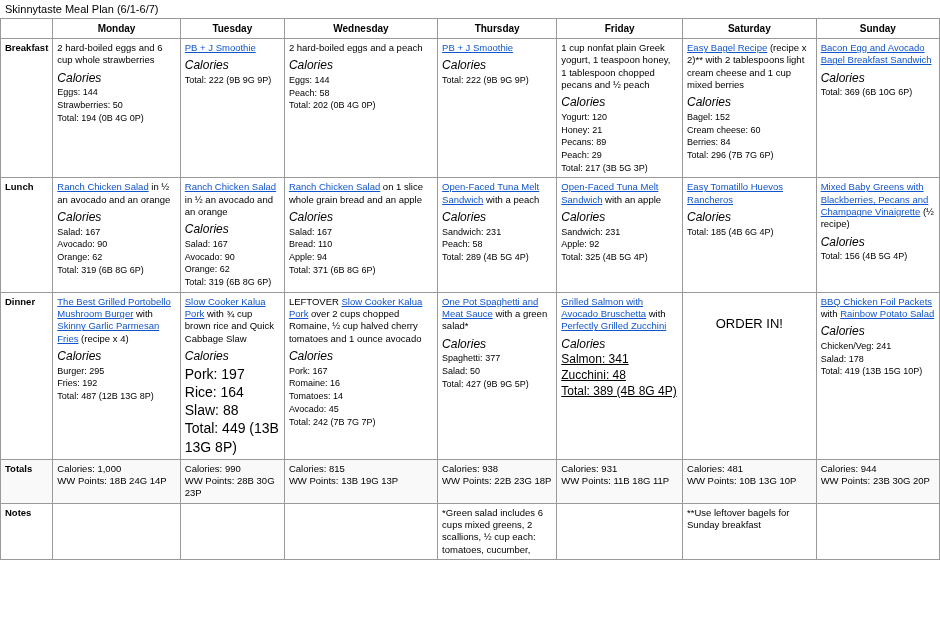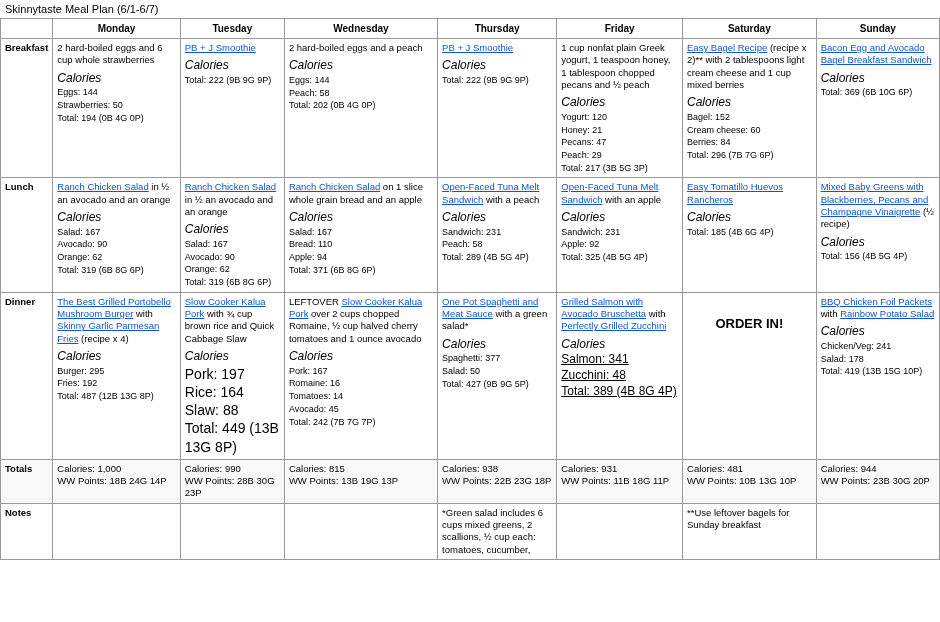--- a/index.html
+++ b/index.html
@@ -47,21 +47,21 @@
       font-style: italic;
       font-size: 12px;
       margin-top: 4px;
       display: block;
     }
     .totals-row td {
       background: #f9f9f9;
       font-size: 9.5px;
     }
     .order-in {
-      font-weight: bold;
+      font-weight: normal;
       font-size: 13px;
       text-align: center;
       padding: 20px 5px;
     }
   </style>
 </head>
 <body>
 
 <div class="page-title">Skinnytaste Meal Plan (6/1-6/7)</div>
 
@@ -104,21 +104,21 @@
       <td>
         <span class="link-text">PB + J Smoothie</span>
         <span class="calories-label">Calories</span>
         <span style="font-size:9px;">Total: 222 (9B 9G 9P)</span>
       </td>
       <td>
         <span>1 cup nonfat plain Greek yogurt, 1 teaspoon honey, 1 tablespoon chopped pecans and ½ peach</span>
         <span class="calories-label">Calories</span>
         <span style="white-space:pre-line;font-size:9px;">Yogurt: 120
 Honey: 21
-Pecans: 47
+Pecans: 89
 Peach: 29
 Total: 217 (3B 5G 3P)</span>
       </td>
       <td>
         <span class="link-text">Easy Bagel Recipe</span>
         <span>(recipe x 2)** with 2 tablespoons light cream cheese and 1 cup mixed berries</span>
         <span class="calories-label">Calories</span>
         <span style="white-space:pre-line;font-size:9px;">Bagel: 152
 Cream cheese: 60
 Berries: 84

